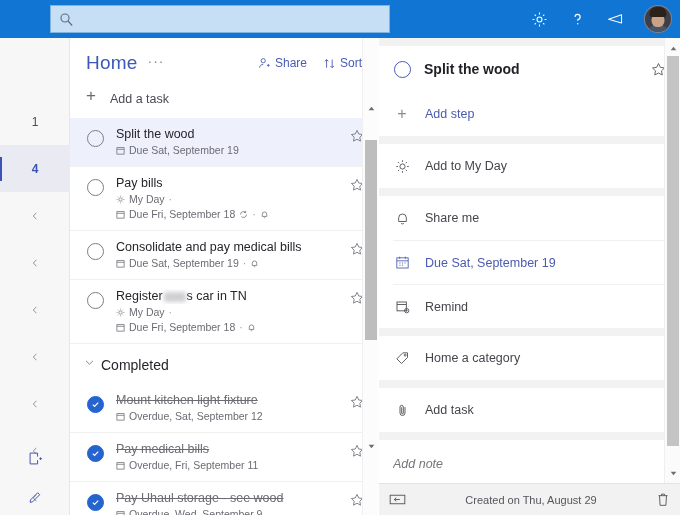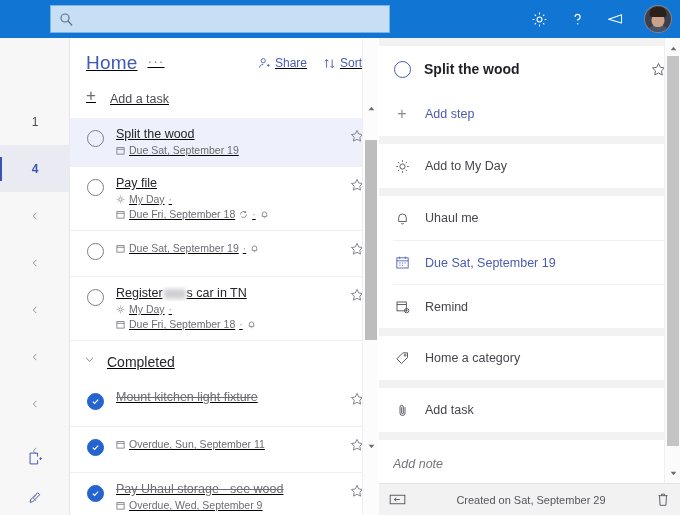--- a/index.html
+++ b/index.html
@@ -99,21 +99,20 @@
     position: absolute; bottom: 0; left: 0; width: 70px;
   }
   .rail-bottom .rail-item { height: 38px; color:#4a55b0; }
 
   
   .list-col {
     position: absolute; top: 38px; left: 70px;
     width: 308px; height: 477px;
     background: #ffffff;
     overflow: hidden;
-    text-decoration: underline;
   }
   .list-head {
     padding: 14px 16px 0 16px;
     display: flex; align-items: center;
   }
   .list-title {
     font-size: 19px; color: #3c5ab5; font-weight: normal;
     letter-spacing: .2px;
   }
   .ellipsis-btn {
@@ -176,21 +175,21 @@
   .t-meta .mrow { display:flex; align-items:center; gap:4px; }
   .t-meta svg { display:block; flex:none; }
   .dot { color:#9a9aa2; }
   .star {
     flex: none; margin: 2px 2px 0 6px; cursor: pointer;
     color: #70707a;
   }
   .star svg { display:block; }
 
   .group-head {
-    display: flex; align-items: flex-start; gap: 12px;
+    display: flex; align-items: flex-start; gap: 6px;
     padding: 13px 16px 11px 14px; cursor: pointer;
   }
   .group-head .chev { color:#7a7a82; display:block; }
   .group-head .gtitle { font-size: 14px; color: #26262c; }
 
   
   .mid-scroll {
     position: absolute; top: 38px; left: 362px;
     width: 16px; height: 477px; background: #fcfcfc;
     border-left: 1px solid #efefef;
@@ -435,21 +434,21 @@
         <div class="star">
           <svg viewBox="0 0 18 18" width="14" height="14" fill="none" stroke="#70707a" stroke-width="1.1">
               <path d="M9 1.8l2.2 4.6 5 .7-3.6 3.5.9 5-4.5-2.4L4.5 15.6l.9-5L1.8 7.1l5-.7z" stroke-linejoin="round"></path>
             </svg>
         </div>
       </div>
 
       <div class="task">
         <div class="circle"></div>
         <div class="t-main">
-          <div class="t-title">Pay file</div>
+          <div class="t-title">Pay bills</div>
           <div class="t-meta">
             <span class="mrow">
               <svg viewBox="0 0 12 12" width="9" height="9" fill="none" stroke="#6b6b73" stroke-width=".9">
                   <circle cx="6" cy="6" r="2.1"></circle>
                   <path d="M6 .9v1.3M6 9.8v1.3M11.1 6H9.8M2.2 6H.9M9.6 2.4l-.9.9M3.3 8.7l-.9.9M9.6 9.6l-.9-.9M3.3 3.3l-.9-.9"></path>
                 </svg>
               <span>My Day</span>
             </span>
             <span class="dot">·</span>
           </div>
@@ -475,20 +474,21 @@
         <div class="star">
           <svg viewBox="0 0 18 18" width="14" height="14" fill="none" stroke="#70707a" stroke-width="1.1">
               <path d="M9 1.8l2.2 4.6 5 .7-3.6 3.5.9 5-4.5-2.4L4.5 15.6l.9-5L1.8 7.1l5-.7z" stroke-linejoin="round"></path>
             </svg>
         </div>
       </div>
 
       <div class="task">
         <div class="circle"></div>
         <div class="t-main">
+          <div class="t-title">Consolidate and pay medical bills</div>
           <div class="t-meta">
             <span class="mrow">
               <svg viewBox="0 0 12 12" width="9" height="9" fill="none" stroke="#6b6b73" stroke-width="1">
                   <rect x="1.2" y="2.2" width="9.6" height="8.6"></rect>
                   <path d="M1.2 4.4h9.6"></path>
                 </svg>
               <span>Due Sat, September 19</span>
             </span>
             <span class="dot">·</span>
             <svg viewBox="0 0 12 12" width="9" height="9" fill="none" stroke="#6b6b73" stroke-width="1">
@@ -548,42 +548,52 @@
       </div>
 
       <div class="task completed">
         <div class="circle done">
           <svg viewBox="0 0 12 12" width="9" height="9" fill="none" stroke="#ffffff" stroke-width="1.6">
               <path d="M2.4 6.2 4.8 8.5 9.6 3.6"></path>
             </svg>
         </div>
         <div class="t-main">
           <div class="t-title">Mount kitchen light fixture</div>
+          <div class="t-meta">
+            <span class="mrow">
+              <svg viewBox="0 0 12 12" width="9" height="9" fill="none" stroke="#6b6b73" stroke-width="1">
+                  <rect x="1.2" y="2.2" width="9.6" height="8.6"></rect>
+                  <path d="M1.2 4.4h9.6"></path>
+                </svg>
+              <span>Overdue, Sat, September 12</span>
+            </span>
+          </div>
         </div>
         <div class="star">
           <svg viewBox="0 0 18 18" width="14" height="14" fill="none" stroke="#70707a" stroke-width="1.1">
               <path d="M9 1.8l2.2 4.6 5 .7-3.6 3.5.9 5-4.5-2.4L4.5 15.6l.9-5L1.8 7.1l5-.7z" stroke-linejoin="round"></path>
             </svg>
         </div>
       </div>
 
       <div class="task completed">
         <div class="circle done">
           <svg viewBox="0 0 12 12" width="9" height="9" fill="none" stroke="#ffffff" stroke-width="1.6">
               <path d="M2.4 6.2 4.8 8.5 9.6 3.6"></path>
             </svg>
         </div>
         <div class="t-main">
+          <div class="t-title">Pay medical bills</div>
           <div class="t-meta">
             <span class="mrow">
               <svg viewBox="0 0 12 12" width="9" height="9" fill="none" stroke="#6b6b73" stroke-width="1">
                   <rect x="1.2" y="2.2" width="9.6" height="8.6"></rect>
                   <path d="M1.2 4.4h9.6"></path>
                 </svg>
-              <span>Overdue, Sun, September 11</span>
+              <span>Overdue, Fri, September 11</span>
             </span>
           </div>
         </div>
         <div class="star">
           <svg viewBox="0 0 18 18" width="14" height="14" fill="none" stroke="#70707a" stroke-width="1.1">
               <path d="M9 1.8l2.2 4.6 5 .7-3.6 3.5.9 5-4.5-2.4L4.5 15.6l.9-5L1.8 7.1l5-.7z" stroke-linejoin="round"></path>
             </svg>
         </div>
       </div>
 
@@ -660,21 +670,21 @@
     </div>
 
     <div class="card">
       <div class="d-row">
         <span class="ic">
           <svg viewBox="0 0 18 18" width="15" height="15" fill="none" stroke="#4a4a52" stroke-width="1.05">
               <path d="M4.4 12.6h9.2V8.2a4.6 4.6 0 1 0-9.2 0z" stroke-linejoin="round"></path>
               <path d="M7.5 14.5a1.6 1.6 0 0 0 3 0"></path>
             </svg>
         </span>
-        <span class="txt">Uhaul me</span>
+        <span class="txt">Share me</span>
       </div>
       <div class="d-row accent">
         <span class="ic">
           <svg viewBox="0 0 18 18" width="15" height="15" fill="none" stroke="#4a5bb0" stroke-width="1.05">
               <rect x="2.2" y="3.4" width="13.6" height="12.2"></rect>
               <path d="M2.2 7h13.6M5.6 2v2.6M12.4 2v2.6"></path>
               <path d="M5.2 9.6h1.4M8.3 9.6h1.4M11.4 9.6h1.4M5.2 12.3h1.4M8.3 12.3h1.4"></path>
             </svg>
         </span>
         <span class="txt">Due Sat, September 19</span>
@@ -734,21 +744,21 @@
     </div>
   </div>
 
   <div class="detail-footer">
     <div class="foot-btn">
       <svg viewBox="0 0 20 14" width="17" height="13" fill="none" stroke="#55555d" stroke-width="1.1">
         <rect x="1.4" y="2" width="17.2" height="10"></rect>
         <path d="M12.8 7H6.2M8.6 4.8 6.2 7l2.4 2.2"></path>
       </svg>
     </div>
-    <div class="created">Created on Sat, September 29</div>
+    <div class="created">Created on Thu, August 29</div>
     <div class="foot-btn">
       <svg viewBox="0 0 16 18" width="14" height="15" fill="none" stroke="#55555d" stroke-width="1.1">
         <path d="M2.6 4.4h10.8M6.2 4.4V2.6h3.6v1.8"></path>
         <path d="M3.8 4.4 4.5 16h7l.7-11.6"></path>
       </svg>
     </div>
   </div>
 
 </div>
 

